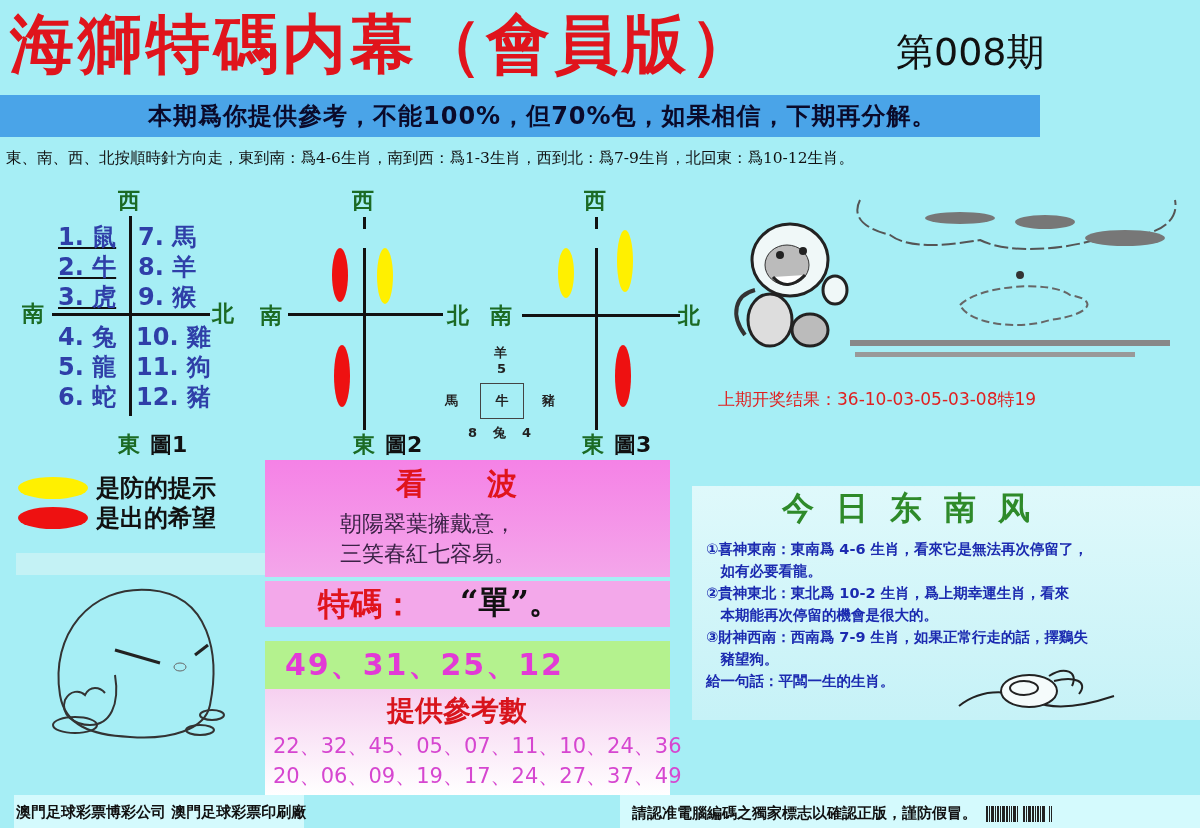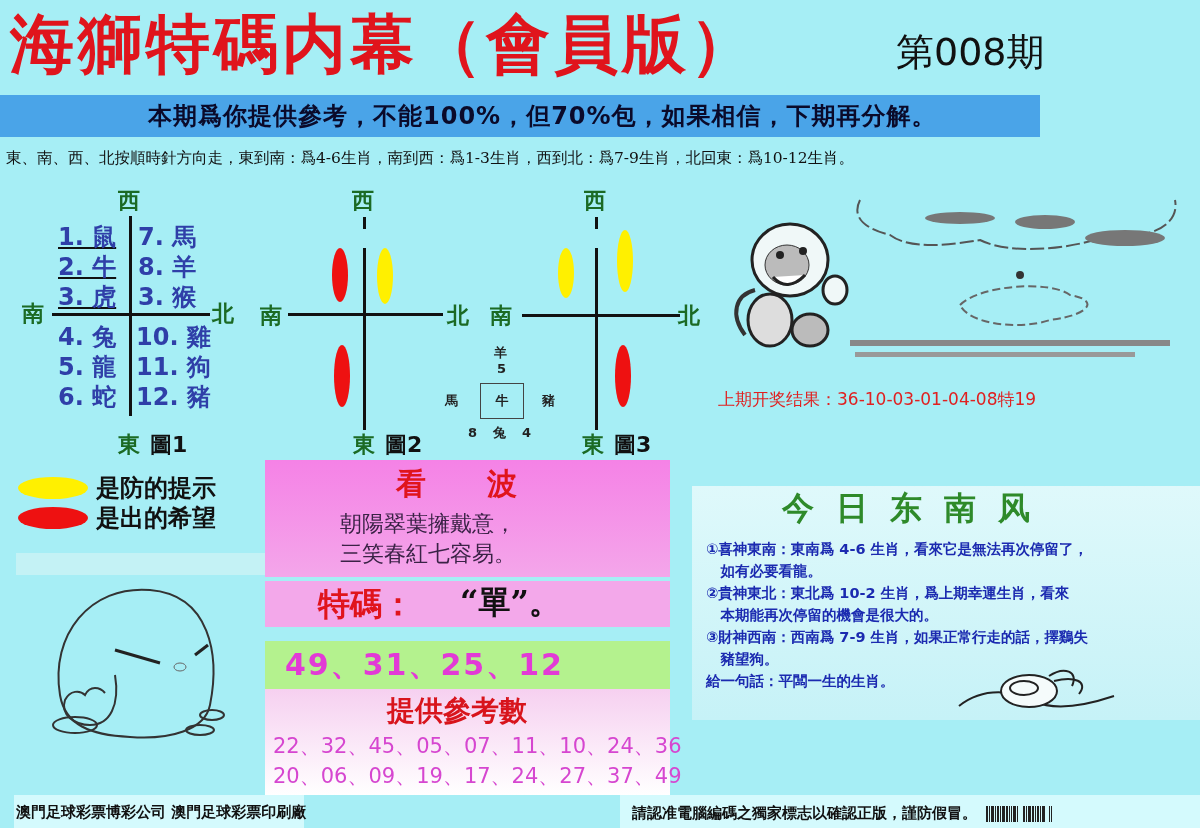--- a/index.html
+++ b/index.html
@@ -165,21 +165,21 @@
   <div class="abs compass-label" style="left:212px;top:121px;">北</div>
 
   <div class="abs" style="left:58px;top:42px;text-decoration:underline;">
     <div class="zodiac">1. 鼠</div>
     <div class="zodiac">2. 牛</div>
     <div class="zodiac">3. 虎</div>
   </div>
   <div class="abs" style="left:138px;top:42px;">
     <div class="zodiac">7. 馬</div>
     <div class="zodiac">8. 羊</div>
-    <div class="zodiac">3. 猴</div>
+    <div class="zodiac">9. 猴</div>
   </div>
   <div class="abs" style="left:58px;top:142px;">
     <div class="zodiac">4. 兔</div>
     <div class="zodiac">5. 龍</div>
     <div class="zodiac">6. 蛇</div>
   </div>
   <div class="abs" style="left:136px;top:142px;">
     <div class="zodiac">10. 雞</div>
     <div class="zodiac">11. 狗</div>
     <div class="zodiac">12. 豬</div>
@@ -247,21 +247,21 @@
 <svg class="abs" style="left:850px;top:180px;" width="340" height="190" viewBox="0 0 340 190">
   <path d="M10 20 C0 40 20 50 40 55 C60 70 100 65 130 60 C160 75 220 70 260 55 C300 60 330 45 325 20" stroke="#555" stroke-width="2" fill="none" stroke-dasharray="14 4"></path>
   <ellipse cx="110" cy="38" rx="35" ry="6" fill="#777"></ellipse>
   <ellipse cx="195" cy="42" rx="30" ry="7" fill="#777"></ellipse>
   <ellipse cx="275" cy="58" rx="40" ry="8" fill="#777"></ellipse>
   <path d="M110 125 C130 105 200 100 220 115 C250 120 240 135 200 140 C170 150 120 145 110 125 Z" stroke="#666" stroke-width="2" fill="none" stroke-dasharray="8 4"></path>
   <circle cx="170" cy="95" r="4" fill="#333"></circle>
   <rect x="0" y="160" width="320" height="6" fill="#888"></rect>
   <rect x="5" y="172" width="280" height="5" fill="#999"></rect>
 </svg>
-<div class="abs last-result">上期开奖结果：36-10-03-01-04-08特19</div>
+<div class="abs last-result">上期开奖结果：36-10-03-05-03-08特19</div>
 
 <div class="abs" style="left:18px;top:473px;">
   <div style="display:flex;align-items:center;">
     <div class="oval yellow" style="width:70px;height:22px;margin-right:8px;"></div>
     <span class="legend-text">是防的提示</span>
   </div>
   <div style="display:flex;align-items:center;margin-bottom:8px;">
     <div class="oval red" style="width:70px;height:22px;margin-right:8px;"></div>
     <span class="legend-text">是出的希望</span>
   </div>

